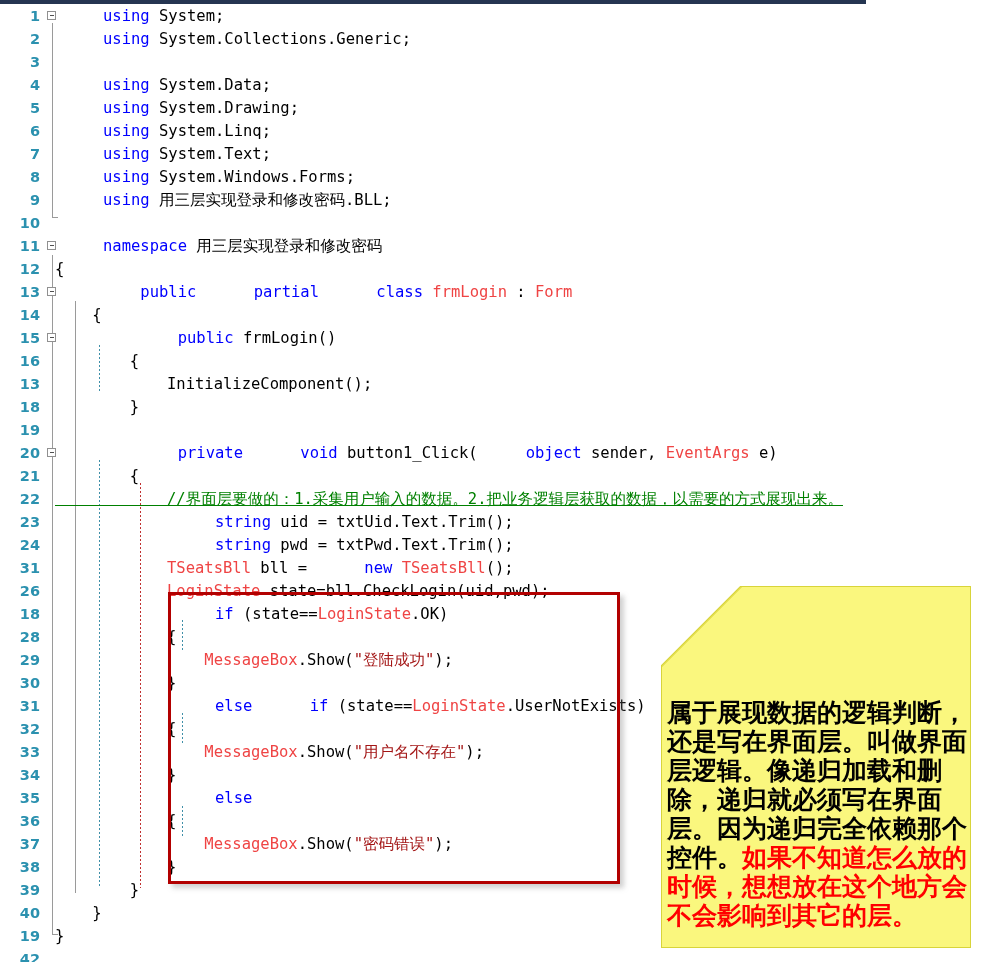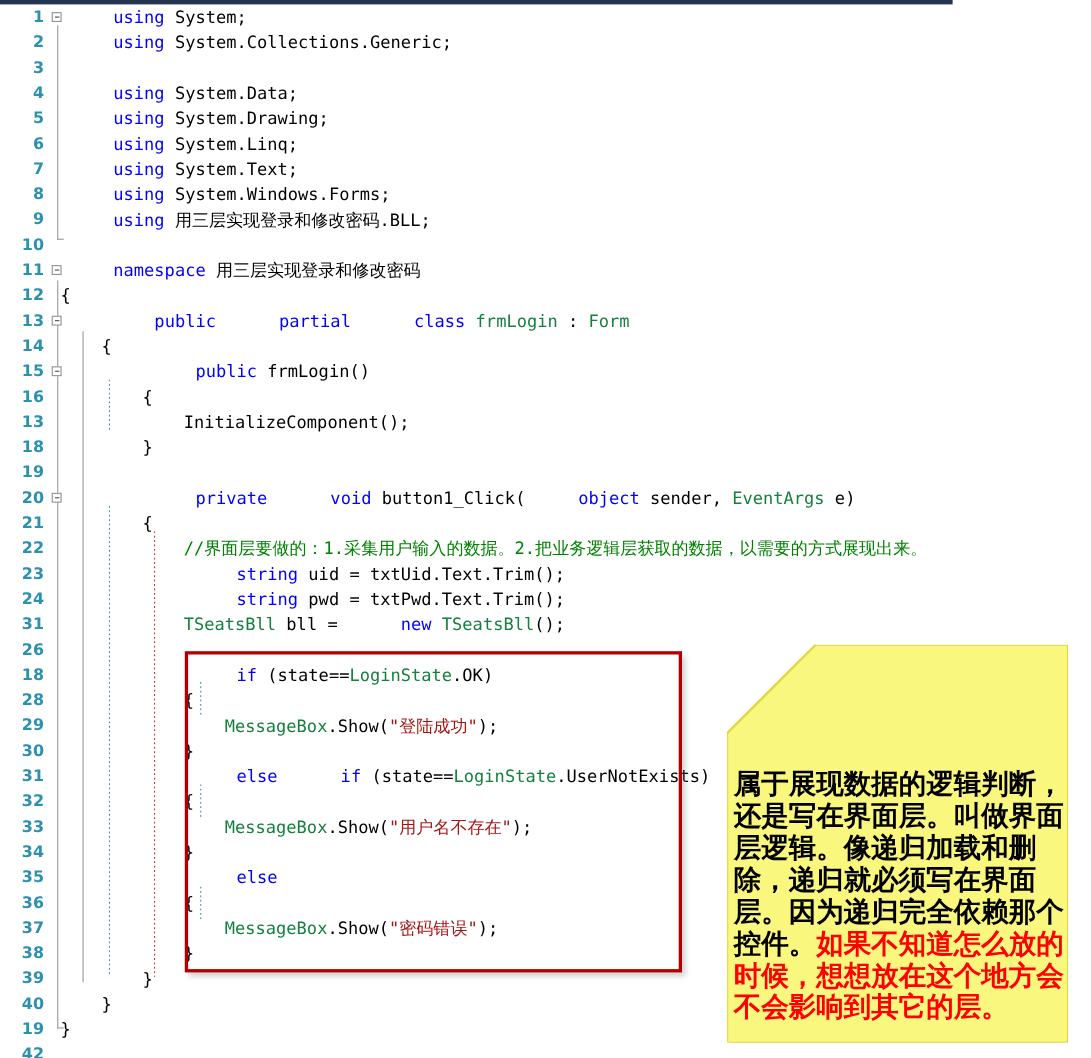--- a/index.html
+++ b/index.html
@@ -96,23 +96,23 @@
     background-size: 1px 4px;
   }
   .hguide {
     position: absolute;
     height: 1px;
     background: #9a9a9a;
   }
 
   
   .kw   { color: #0000FF; margin-left: 48px; }
-  .typ  { color: #15803d; }
+  .typ  { color: #ef4444; }
   .str  { color: #A31515; }
-  .cmt  { color: #008000; }
+  .cmt  { color: #008000; text-decoration: underline; }
   .pln  { color: #000000; }
 
   
   #redbox {
     position: absolute;
     left: 168px;
     top: 592px;
     width: 452px;
     height: 292px;
     border: 3px solid #B20000;
@@ -194,21 +194,21 @@
       <div class="code-line"><span class="lnum">16</span><span class="ltext"><span class="pln">        {</span></span></div>
       <div class="code-line"><span class="lnum">13</span><span class="ltext"><span class="pln">            InitializeComponent();</span></span></div>
       <div class="code-line"><span class="lnum">18</span><span class="ltext"><span class="pln">        }</span></span></div>
       <div class="code-line"><span class="lnum">19</span><span class="ltext"></span></div>
       <div class="code-line"><span class="lnum">20</span><span class="fold"></span><span class="ltext"><span class="pln">        </span><span class="kw">private</span><span class="pln"> </span><span class="kw">void</span><span class="pln"> button1_Click(</span><span class="kw">object</span><span class="pln"> sender, </span><span class="typ">EventArgs</span><span class="pln"> e)</span></span></div>
       <div class="code-line"><span class="lnum">21</span><span class="ltext"><span class="pln">        {</span></span></div>
       <div class="code-line"><span class="lnum">22</span><span class="ltext"><span class="cmt">            //界面层要做的：1.采集用户输入的数据。2.把业务逻辑层获取的数据，以需要的方式展现出来。</span></span></div>
       <div class="code-line"><span class="lnum">23</span><span class="ltext"><span class="pln">            </span><span class="kw">string</span><span class="pln"> uid = txtUid.Text.Trim();</span></span></div>
       <div class="code-line"><span class="lnum">24</span><span class="ltext"><span class="pln">            </span><span class="kw">string</span><span class="pln"> pwd = txtPwd.Text.Trim();</span></span></div>
       <div class="code-line"><span class="lnum">31</span><span class="ltext"><span class="pln">            </span><span class="typ">TSeatsBll</span><span class="pln"> bll = </span><span class="kw">new</span><span class="pln"> </span><span class="typ">TSeatsBll</span><span class="pln">();</span></span></div>
-      <div class="code-line"><span class="lnum">26</span></div>
+      <div class="code-line"><span class="lnum">26</span><span class="ltext"><span class="pln">            </span><span class="typ">LoginState</span><span class="pln"> state=bll.CheckLogin(uid,pwd);</span></span></div>
       <div class="code-line"><span class="lnum">18</span><span class="ltext"><span class="pln">            </span><span class="kw">if</span><span class="pln"> (state==</span><span class="typ">LoginState</span><span class="pln">.OK)</span></span></div>
       <div class="code-line"><span class="lnum">28</span><span class="ltext"><span class="pln">            {</span></span></div>
       <div class="code-line"><span class="lnum">29</span><span class="ltext"><span class="pln">                </span><span class="typ">MessageBox</span><span class="pln">.Show(</span><span class="str">"登陆成功"</span><span class="pln">);</span></span></div>
       <div class="code-line"><span class="lnum">30</span><span class="ltext"><span class="pln">            }</span></span></div>
       <div class="code-line"><span class="lnum">31</span><span class="ltext"><span class="pln">            </span><span class="kw">else</span><span class="pln"> </span><span class="kw">if</span><span class="pln"> (state==</span><span class="typ">LoginState</span><span class="pln">.UserNotExists)</span></span></div>
       <div class="code-line"><span class="lnum">32</span><span class="ltext"><span class="pln">            {</span></span></div>
       <div class="code-line"><span class="lnum">33</span><span class="ltext"><span class="pln">                </span><span class="typ">MessageBox</span><span class="pln">.Show(</span><span class="str">"用户名不存在"</span><span class="pln">);</span></span></div>
       <div class="code-line"><span class="lnum">34</span><span class="ltext"><span class="pln">            }</span></span></div>
       <div class="code-line"><span class="lnum">35</span><span class="ltext"><span class="pln">            </span><span class="kw">else</span></span></div>
       <div class="code-line"><span class="lnum">36</span><span class="ltext"><span class="pln">            {</span></span></div>

